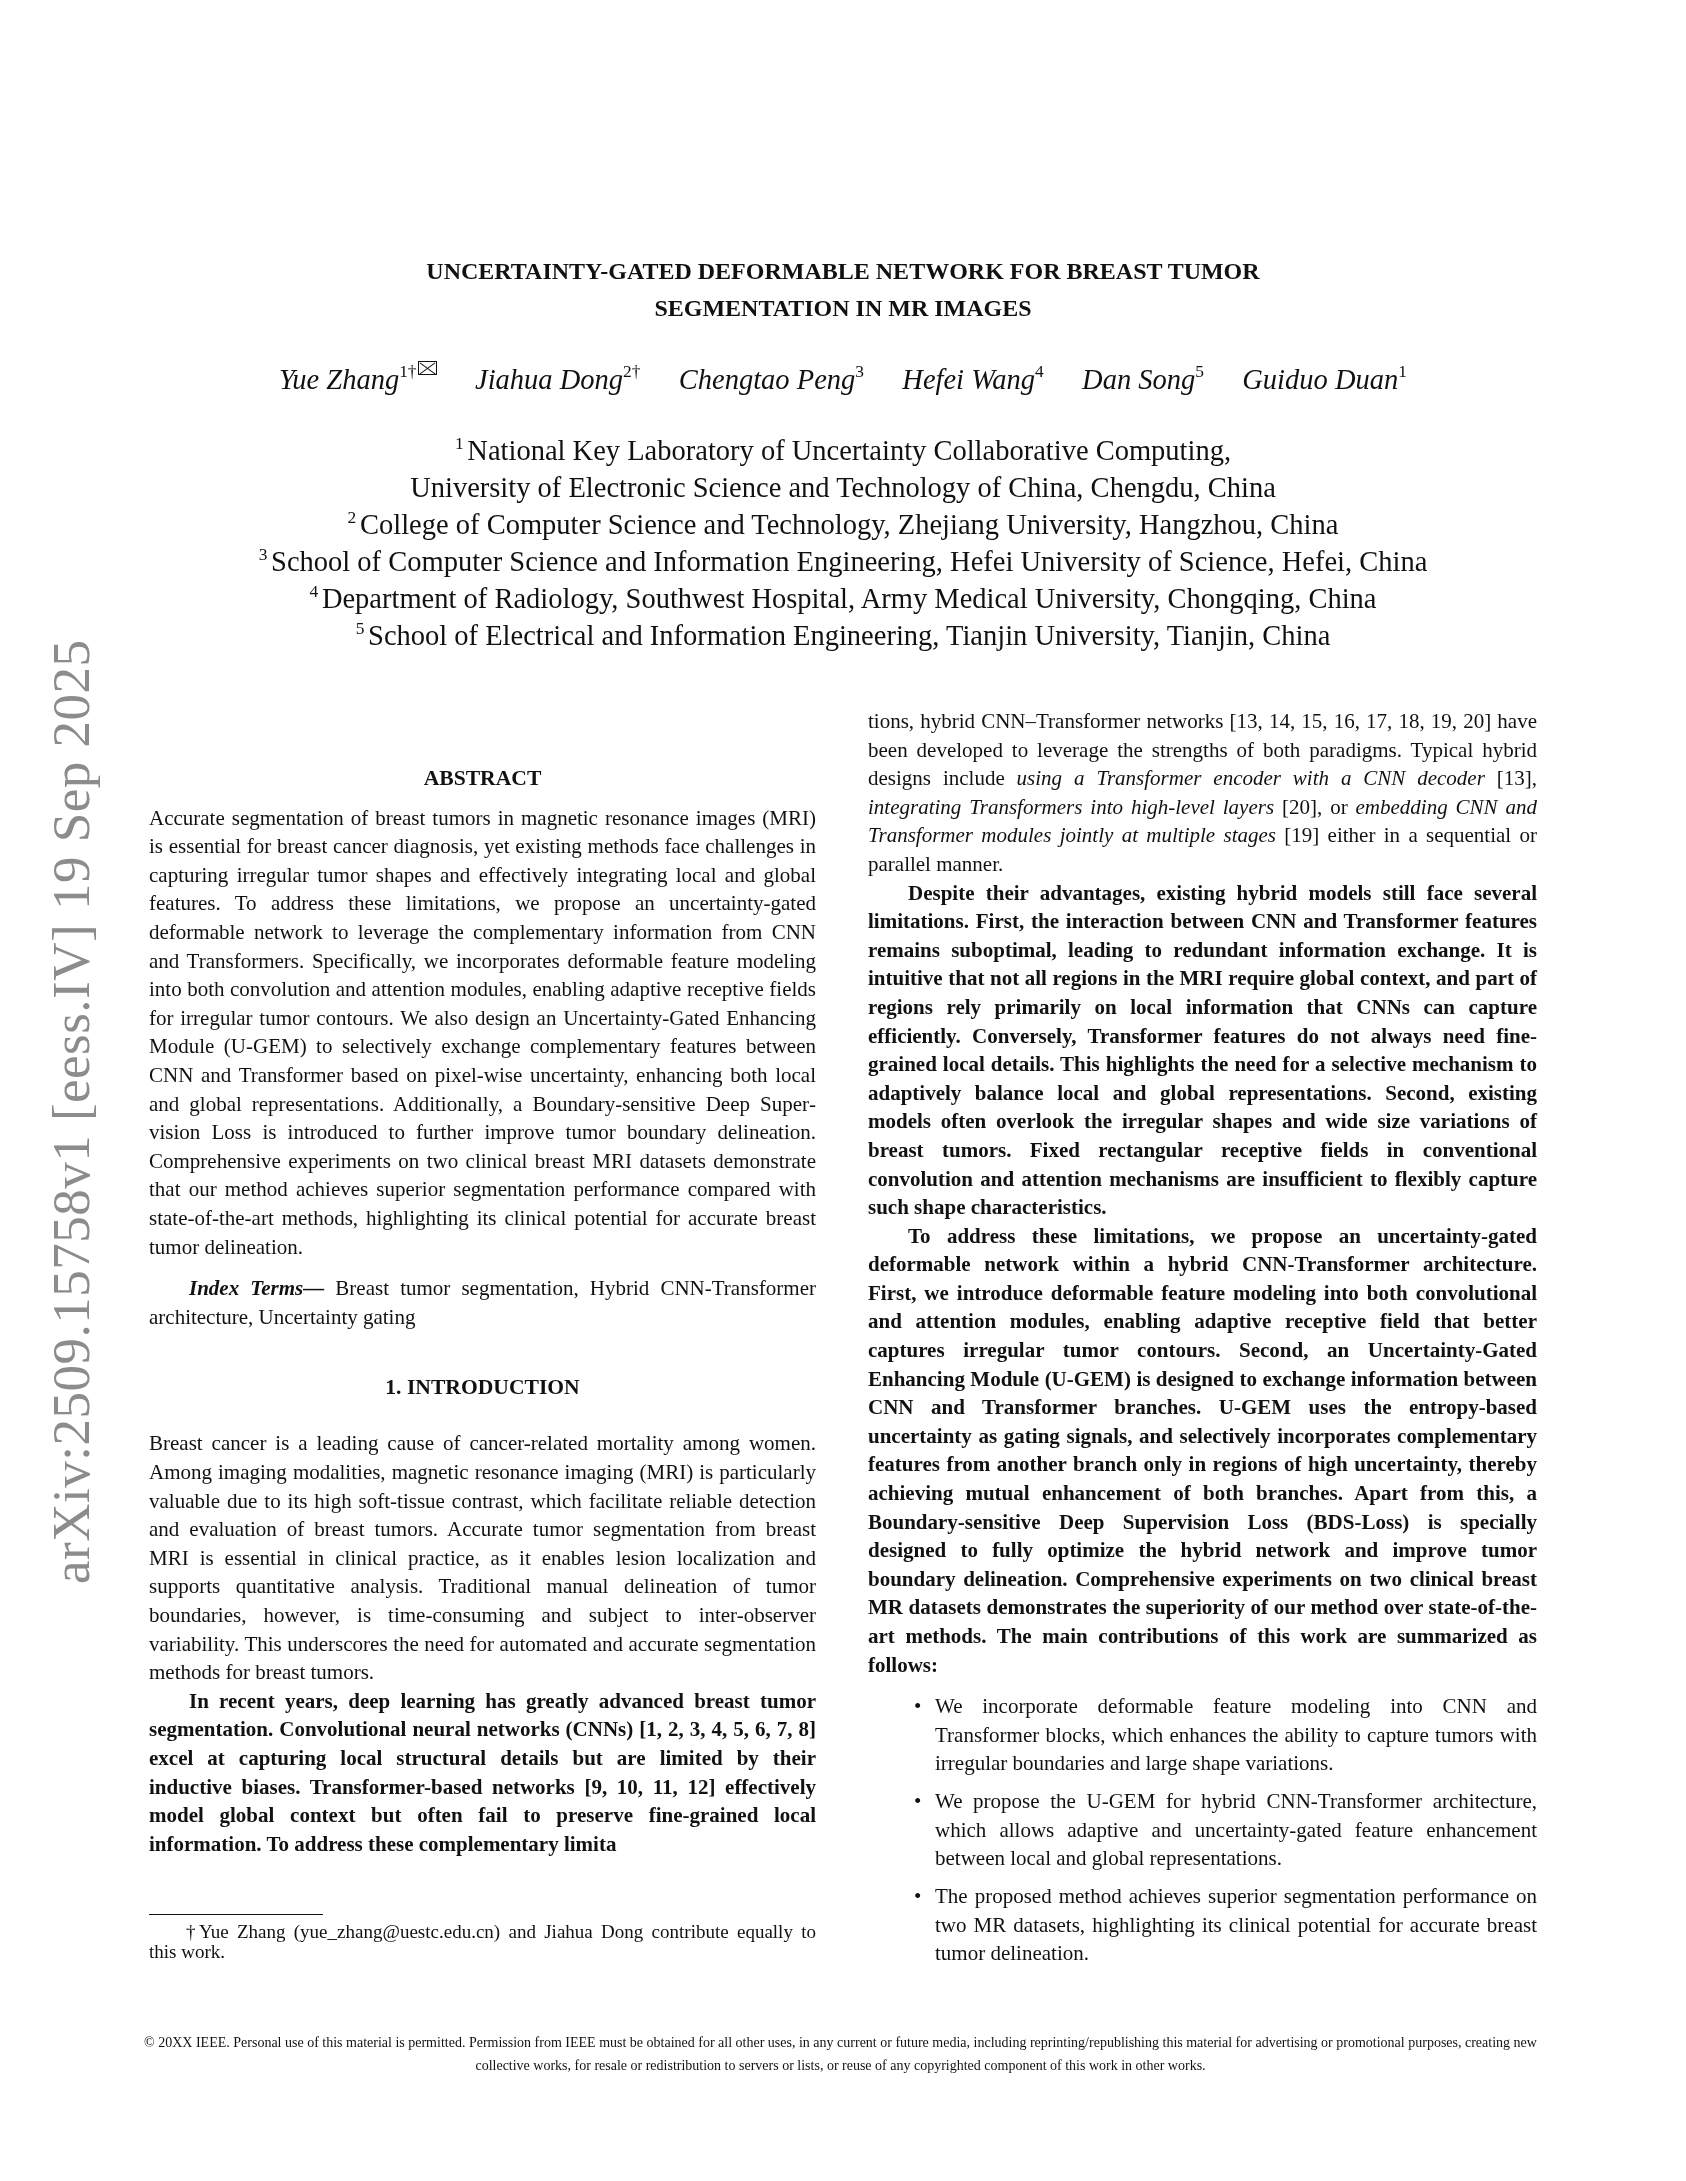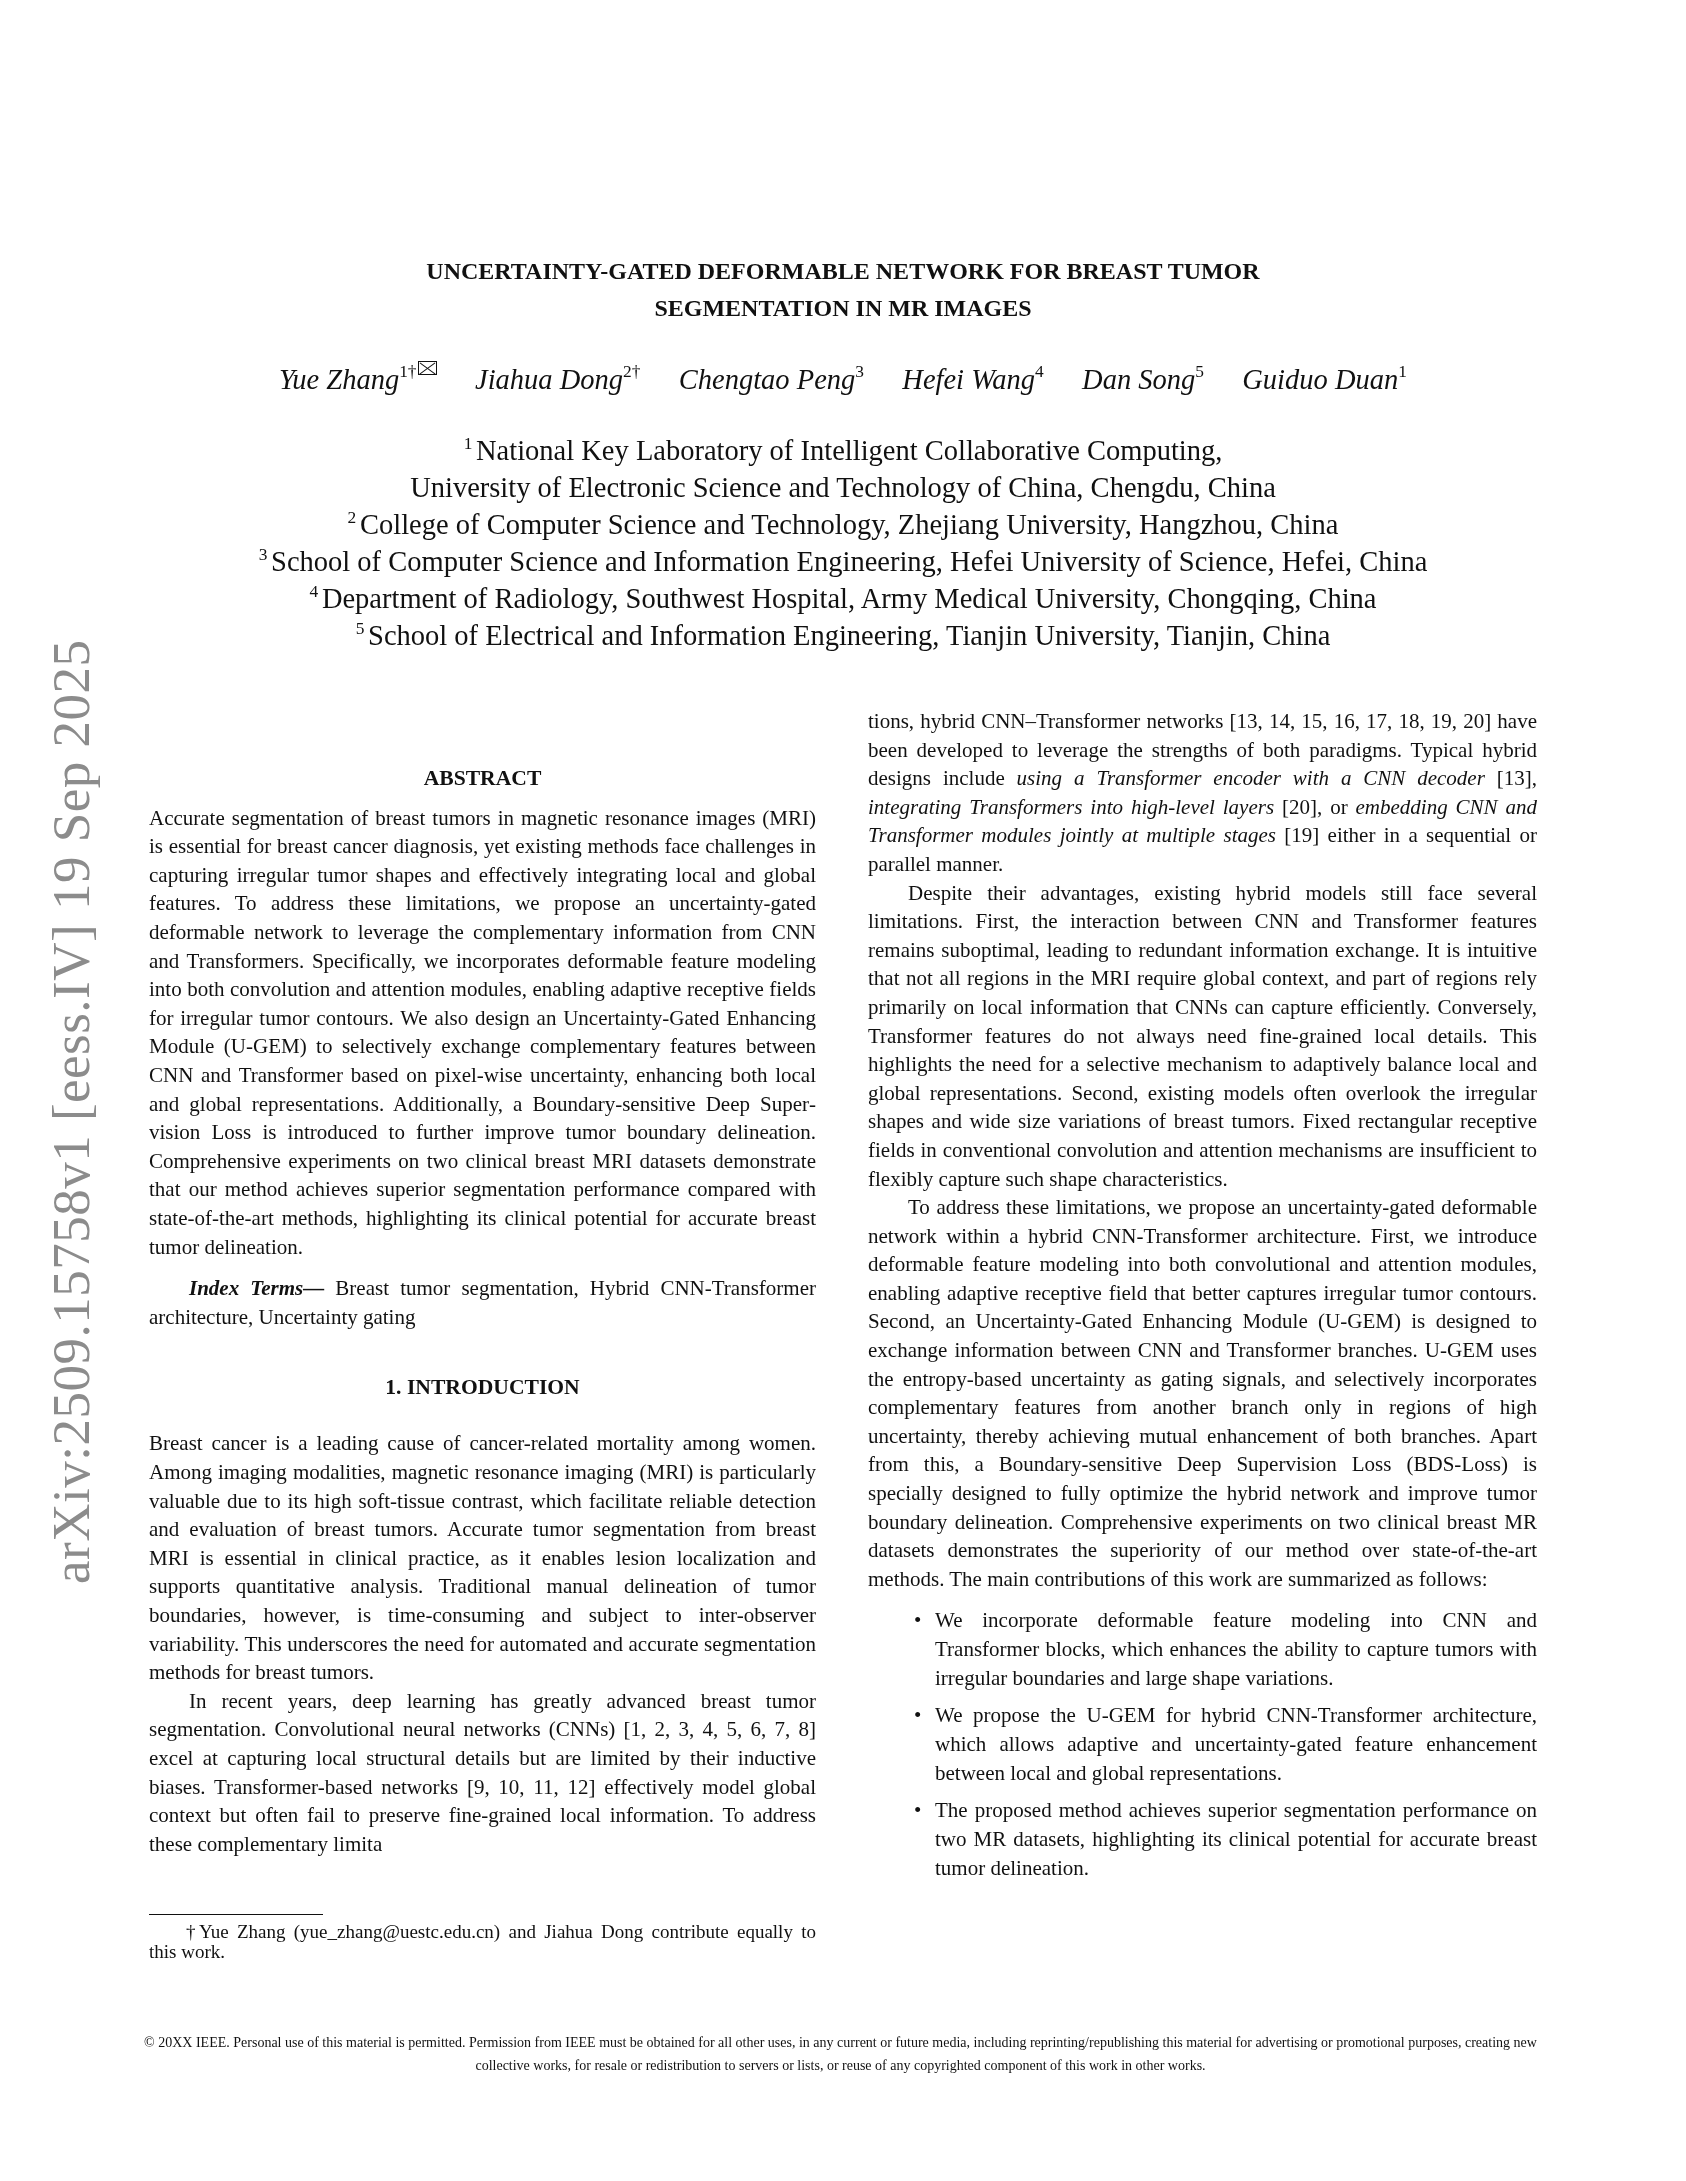--- a/index.html
+++ b/index.html
@@ -35,21 +35,21 @@
   .col {
     position: absolute; font-size: 21px; line-height: 28.6px; text-align: justify;
     hyphens: manual;
   }
   .col-left { left: 149px; top: 764px; width: 667px; }
   .col-right { left: 868px; top: 707px; width: 669px; }
   .heading { text-align: center; font-weight: bold; font-size: 21.6px; }
   .h-abstract { margin: 0 0 11px 0; }
   .h-intro { margin: 42px 0 27.5px 0; }
   p { margin: 0; }
-  .indent { text-indent: 40px; }
+  .indent { text-indent: 40px; font-weight: bold; }
   .index-terms { margin-top: 13px; text-indent: 40px; }
   .index-terms .label { font-weight: bold; font-style: italic; }
   em { font-style: italic; }
   .bullets { list-style: none; margin: 13px 0 0 0; padding: 0 0 0 67px; }
   .bullets li { position: relative; margin-bottom: 9.2px; }
   .bullets li::before { content: "\2022"; position: absolute; left: -21px; top: 0; }
   .footnote-rule { position: absolute; left: 149px; top: 1914px; width: 174px; height: 1.4px; background: #111; }
   .footnote {
     position: absolute; left: 149px; top: 1922px; width: 667px;
     font-size: 19px; line-height: 20px; text-align: justify; text-indent: 37px;
@@ -72,21 +72,21 @@
 <div class="authors">
   <span class="author"><span>Yue Zhang</span><sup>1†</sup><span class="env-icon"></span></span>
   <span class="author"><span>Jiahua Dong</span><sup>2†</sup></span>
   <span class="author"><span>Chengtao Peng</span><sup>3</sup></span>
   <span class="author"><span>Hefei Wang</span><sup>4</sup></span>
   <span class="author"><span>Dan Song</span><sup>5</sup></span>
   <span class="author"><span>Guiduo Duan</span><sup>1</sup></span>
 </div>
 
 <div class="affils">
-  <div><sup>1</sup><span>National Key Laboratory of Intelligent Collaborative Computing,</span></div>
+  <div><sup>1</sup><span>National Key Laboratory of Uncertainty Collaborative Computing,</span></div>
   <div><span>University of Electronic Science and Technology of China, Chengdu, China</span></div>
   <div><sup>2</sup><span>College of Computer Science and Technology, Zhejiang University, Hangzhou, China</span></div>
   <div><sup>3</sup><span>School of Computer Science and Information Engineering, Hefei University of Science, Hefei, China</span></div>
   <div><sup>4</sup><span>Department of Radiology, Southwest Hospital, Army Medical University, Chongqing, China</span></div>
   <div><sup>5</sup><span>School of Electrical and Information Engineering, Tianjin University, Tianjin, China</span></div>
 </div>
 
 <div class="col col-left">
   <div class="heading h-abstract">ABSTRACT</div>
   <p>Accurate segmentation of breast tumors in magnetic resonance im­ages (MRI) is essential for breast cancer diagnosis, yet existing methods face challenges in capturing irregular tumor shapes and effectively integrating local and global features.  To address these limitations, we propose an uncertainty-gated deformable network to leverage the complementary information from CNN and Trans­formers. Specifically, we incorporates deformable feature modeling into both convolution and attention modules, enabling adaptive receptive fields for irregular tumor contours.  We also design an Uncertainty-Gated Enhancing Module (U-GEM) to selectively ex­change complementary features between CNN and Transformer based on pixel-wise uncertainty, enhancing both local and global representations.  Additionally, a Boundary-sensitive Deep Super­vision Loss is introduced to further improve tumor boundary de­lineation.  Comprehensive experiments on two clinical breast MRI datasets demonstrate that our method achieves superior segmenta­tion performance compared with state-of-the-art methods, highlight­ing its clinical potential for accurate breast tumor delineation.</p>

